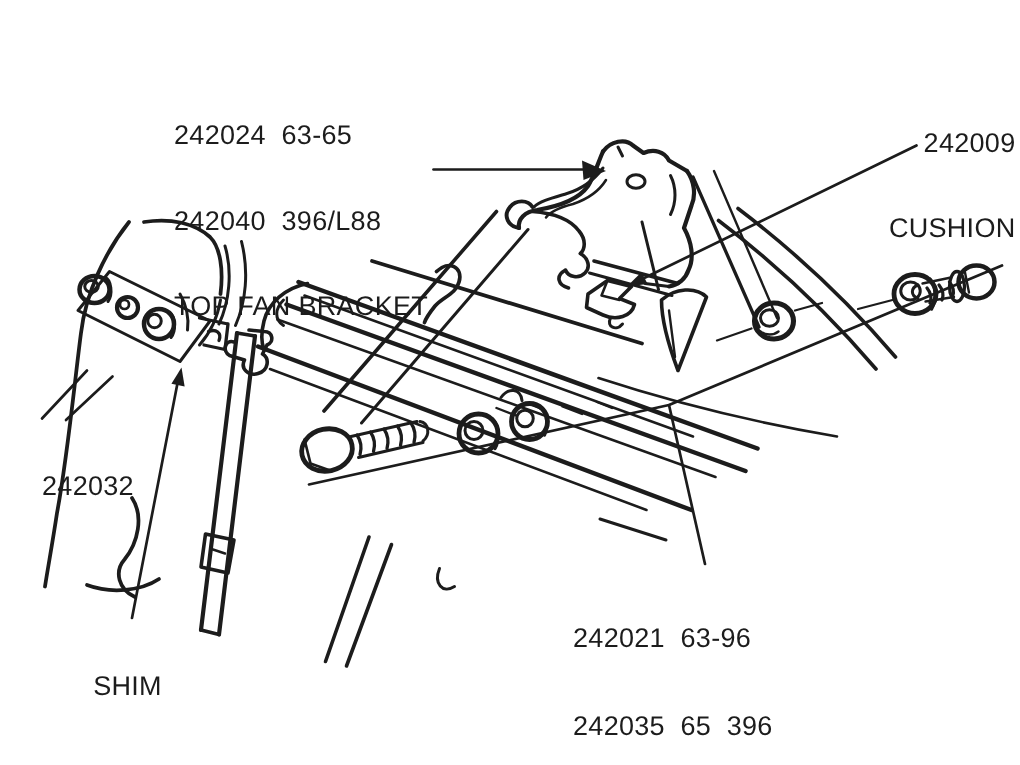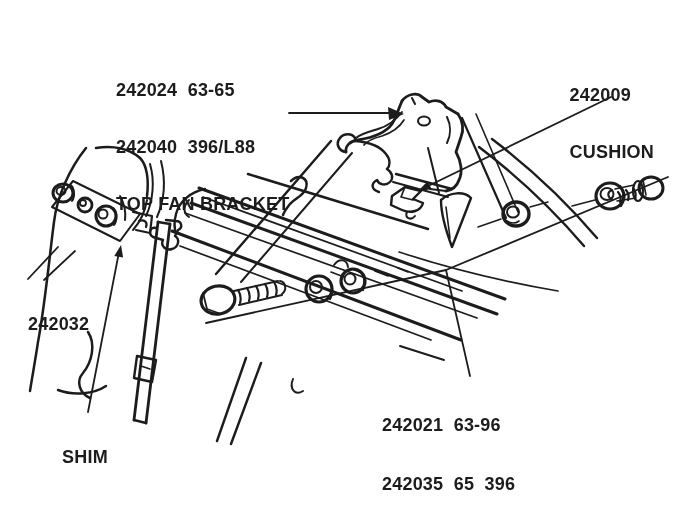--- a/index.html
+++ b/index.html
@@ -1,26 +1,26 @@
 <!DOCTYPE html>
 <html><head>
 <meta charset="utf-8">
 <style>
   html,body{margin:0;padding:0;}
   body{
     width:680px;height:510px;overflow:hidden;background:#ffffff;
     font-family:"Liberation Sans", sans-serif;color:#1c1c1c;
     position:relative;
   }
-  .stage{position:absolute;inset:0;width:680px;height:510px;font-weight:bold;}
+  .stage{position:absolute;inset:0;width:680px;height:510px;}
   svg.art{position:absolute;left:0;top:0;}
   .label{position:absolute;font-size:18px;line-height:19px;letter-spacing:.2px;white-space:pre;}
   .label div{white-space:pre;}
   #label-top-fan-bracket{left:116px;top:43px;}
-  #label-cushion{right:26px;top:48px;text-align:left;}
+  #label-cushion{right:3px;top:48px;text-align:right;}
   #label-bolt-kit{left:6px;top:277px;margin-left:22px;}
   #label-shim{left:41px;top:410px;text-align:center;width:88px;}
   #label-shroud-bolt-kit{left:382px;top:377px;line-height:19.5px;}
 </style>
 </head>
 <body>
 
 <div class="stage">
 
   <svg class="art" width="680" height="510" viewBox="0 0 680 510" fill="none" stroke="#1c1c1c" stroke-linecap="round" stroke-linejoin="round">

